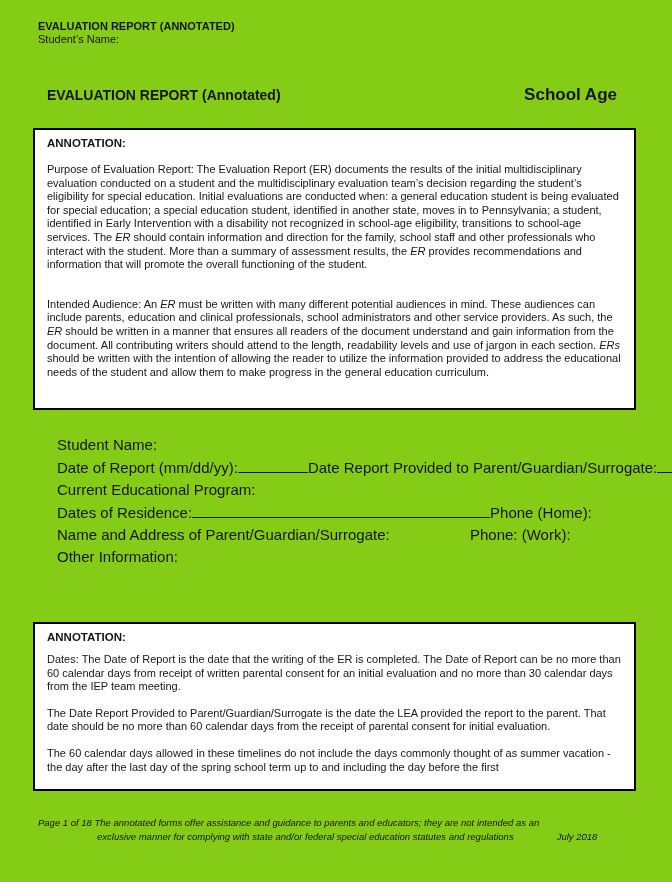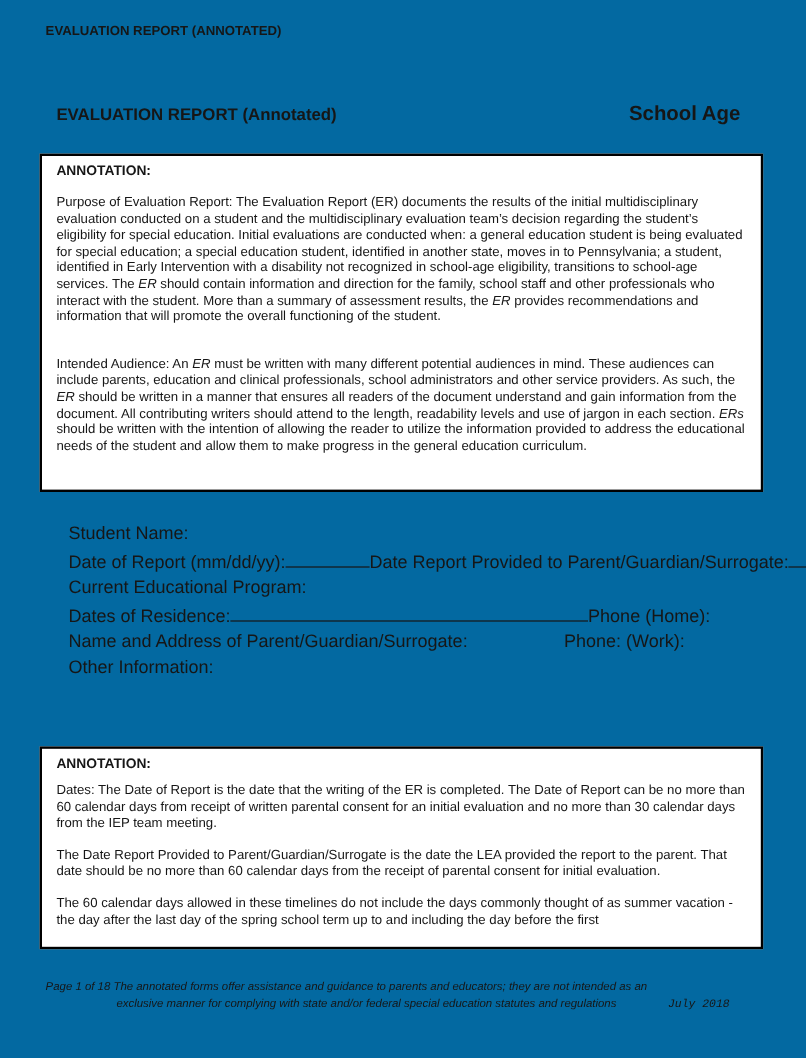--- a/index.html
+++ b/index.html
@@ -1,17 +1,17 @@
 <!DOCTYPE html>
 <html><head>
 <meta charset="utf-8">
 <style>
   html,body{margin:0;padding:0;background:#e8e8e8;}
   .page{
-    position:relative;width:672px;height:882px;background:#0369a1;
+    position:relative;width:672px;height:882px;background:#84cc16;
     font-family:"Liberation Sans",sans-serif;color:#161616;overflow:hidden;
   }
   
   .doc-header{position:absolute;left:38px;top:20px;font-size:11px;line-height:13px;}
   .doc-header .hdr-title{font-weight:bold;}
   
   .title-row{position:absolute;left:47px;top:85px;width:570px;display:flex;
     justify-content:space-between;align-items:baseline;}
   .main-title{font-weight:bold;font-size:14px;}
   .age-group{font-weight:bold;font-size:17px;}
@@ -28,29 +28,30 @@
   .info-section{position:absolute;left:57px;top:437px;width:605px;font-size:15px;}
   .info-row{position:relative;height:22.4px;line-height:16px;white-space:nowrap;}
   .blank{display:inline-block;border-bottom:1px solid #161616;height:13px;
     vertical-align:baseline;}
   .b70{width:70px;} .b95{width:95px;} .b88{width:88px;} .b298{width:298px;}
   .abs-413{position:absolute;left:413px;top:0;}
   
   .footer{position:absolute;left:38px;top:816px;width:600px;
     font-size:9.5px;font-style:italic;line-height:14px;}
   .footer-line2{margin-left:59px;}
-  .footer-date{margin-left:43px;font-family:Liberation Mono, monospace;}
+  .footer-date{margin-left:43px;}
 </style>
 </head>
 <body>
 
 <div class="page">
 
   <div class="doc-header">
     <div class="hdr-title">EVALUATION REPORT (ANNOTATED)</div>
+    <div>Student’s Name:</div>
   </div>
 
   <div class="title-row">
     <span class="main-title">EVALUATION REPORT (Annotated)</span>
     <span class="age-group">School Age</span>
   </div>
 
   <div class="ann-box ann-box-1">
     <div class="ann-heading">ANNOTATION:</div>
     <p class="ann-p"><span>Purpose of Evaluation Report: The Evaluation Report (ER) documents the results of the initial multidisciplinary evaluation conducted on a student and the multidisciplinary evaluation team’s decision regarding the student’s eligibility for special education.  Initial evaluations are conducted when: a general education student is being evaluated for special education; a special education student, identified in another state, moves in to Pennsylvania; a student, identified in Early Intervention with a disability not recognized in school-age eligibility, transitions to school-age services. The </span><span style="font-style: italic;">ER</span><span> should contain information and direction for the family, school staff and other professionals who interact with the student. More than a summary of assessment results, the </span><span style="font-style: italic;">ER</span><span> provides recommendations and information that will promote the overall functioning of the student.</span></p>

